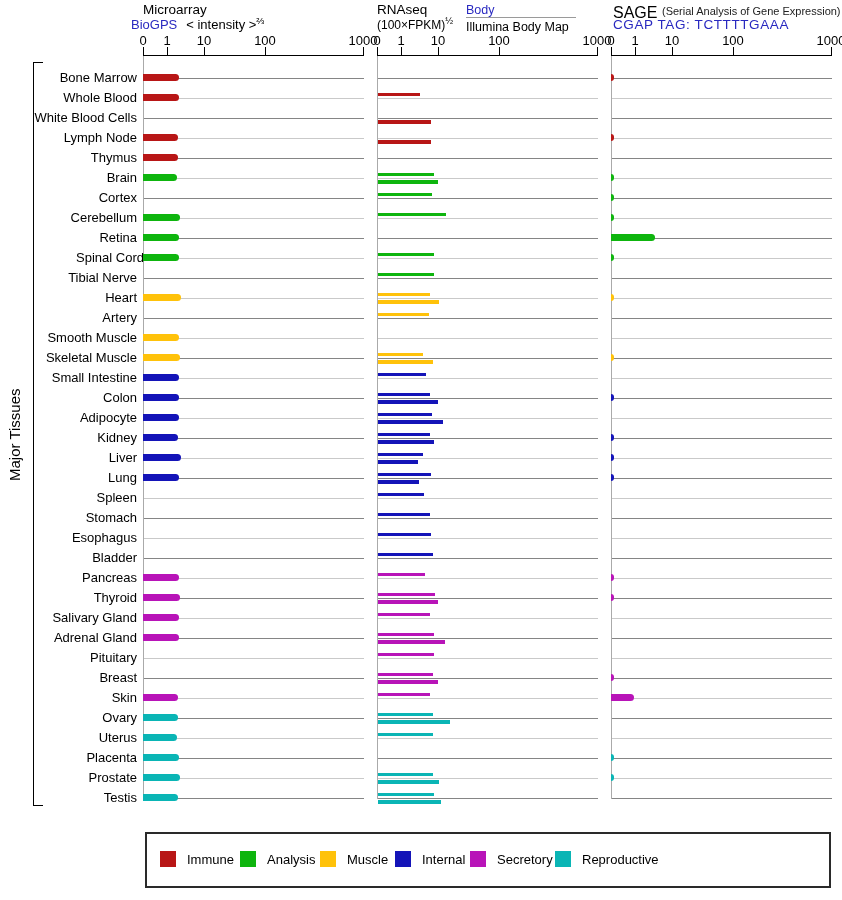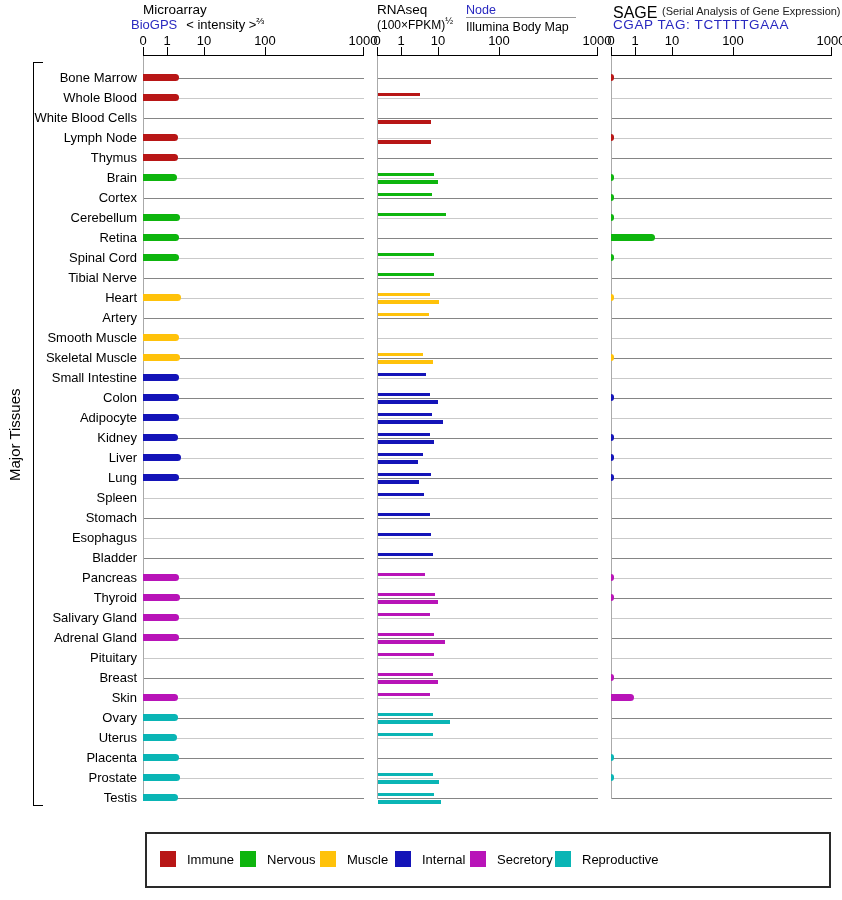--- a/index.html
+++ b/index.html
@@ -35,21 +35,21 @@
 
 <div id="app">
 
   <div class="abs panel-title" style="left:143px;top:2px;">Microarray</div>
   <div class="abs" style="left:131px;top:17px;font-size:13px;white-space:nowrap;">
     <span class="link">BioGPS</span><span style="margin-left:9px;"><span>&lt; intensity &gt;</span><span class="sup">⅔</span></span>
   </div>
 
   <div class="abs panel-title" style="left:377px;top:2px;">RNAseq</div>
   <div class="abs small" style="left:377px;top:18px;white-space:nowrap;"><span>(100×FPKM)</span><span class="sup">½</span></div>
-  <div class="abs link" style="left:466px;top:3px;font-size:12.5px;">Node</div>
+  <div class="abs link" style="left:466px;top:3px;font-size:12.5px;">Body</div>
   <div class="abs gtex-underline" style="left:466px;top:17px;width:110px;"></div>
   <div class="abs" style="left:466px;top:19.5px;font-size:12.5px;white-space:nowrap;">Illumina Body Map</div>
 
   <div class="abs panel-title" style="left:613px;top:4px;font-size:16px;">SAGE</div>
   <div class="abs note" style="left:662px;top:5px;">(Serial Analysis of Gene Expression)</div>
   <div class="abs link cgap" style="left:613px;top:17px;font-size:13.5px;">CGAP TAG: TCTTTTGAAA</div>
 
   <div class="abs bracket-v" style="left:33px;top:62px;height:744px;"></div>
   <div class="abs bracket-cap" style="left:33px;top:62px;"></div>
   <div class="abs bracket-cap" style="left:33px;top:805px;"></div>
@@ -141,21 +141,21 @@
       <div class="abs row-line" style="left: 612px; top: 218px; width: 220px; background: rgb(201, 201, 201);"></div>
       <div class="abs bar-thick" style="left: 143px; top: 214px; width: 36.7806px; background: rgb(14, 181, 14);"></div>
       <div class="abs bar-thin" style="left: 378px; top: 212.5px; width: 67.9088px; background: rgb(14, 181, 14);"></div>
       <div class="abs bar-thick" style="left: 611px; top: 214px; width: 2.904px; background: rgb(14, 181, 14);"></div>
       <div class="abs tissue-label" style="left: 0px; top: 228px;">Retina</div>
       <div class="abs row-line" style="left: 144px; top: 238px; width: 220px; background: rgb(133, 133, 133);"></div>
       <div class="abs row-line" style="left: 378px; top: 238px; width: 220px; background: rgb(133, 133, 133);"></div>
       <div class="abs row-line" style="left: 612px; top: 238px; width: 220px; background: rgb(133, 133, 133);"></div>
       <div class="abs bar-thick" style="left: 143px; top: 234px; width: 36.4138px; background: rgb(14, 181, 14);"></div>
       <div class="abs bar-thick" style="left: 611px; top: 234px; width: 43.7265px; background: rgb(14, 181, 14);"></div>
-      <div class="abs tissue-label" style="left: 0px; top: 248px;">Spinal Cord</div>
+      <div class="abs tissue-label" style="left: 7px; top: 248px;">Spinal Cord</div>
       <div class="abs row-line" style="left: 144px; top: 258px; width: 220px; background: rgb(201, 201, 201);"></div>
       <div class="abs row-line" style="left: 378px; top: 258px; width: 220px; background: rgb(201, 201, 201);"></div>
       <div class="abs row-line" style="left: 612px; top: 258px; width: 220px; background: rgb(201, 201, 201);"></div>
       <div class="abs bar-thick" style="left: 143px; top: 254px; width: 36.0383px; background: rgb(14, 181, 14);"></div>
       <div class="abs bar-thin" style="left: 378px; top: 252.5px; width: 55.9185px; background: rgb(14, 181, 14);"></div>
       <div class="abs bar-thick" style="left: 611px; top: 254px; width: 2.904px; background: rgb(14, 181, 14);"></div>
       <div class="abs tissue-label" style="left: 0px; top: 268px;">Tibial Nerve</div>
       <div class="abs row-line" style="left: 144px; top: 278px; width: 220px; background: rgb(133, 133, 133);"></div>
       <div class="abs row-line" style="left: 378px; top: 278px; width: 220px; background: rgb(133, 133, 133);"></div>
       <div class="abs row-line" style="left: 612px; top: 278px; width: 220px; background: rgb(133, 133, 133);"></div>
@@ -334,21 +334,21 @@
       <div class="abs bar-thin" style="left: 378px; top: 800px; width: 63.229px; background: rgb(10, 181, 181);"></div>
     </div>
 
   <div id="legend-box" class="abs legend-box" style="left:145px;top:832px;width:682px;height:52px;">
       <div class="abs" style="left: 13px; top: 17px; width: 120px; height: 18px; text-align: right;">
         <div class="legend-swatch" style="background: rgb(184, 22, 22);"></div>
         <div class="legend-label">Immune</div>
       </div>
       <div class="abs" style="left: 93px; top: 17px; width: 120px; height: 18px;">
         <div class="legend-swatch" style="background: rgb(14, 181, 14);"></div>
-        <div class="legend-label">Nervous</div>
+        <div class="legend-label">Analysis</div>
       </div>
       <div class="abs" style="left: 173px; top: 17px; width: 120px; height: 18px;">
         <div class="legend-swatch" style="background: rgb(255, 194, 10);"></div>
         <div class="legend-label">Muscle</div>
       </div>
       <div class="abs" style="left: 248px; top: 17px; width: 120px; height: 18px;">
         <div class="legend-swatch" style="background: rgb(20, 20, 184);"></div>
         <div class="legend-label">Internal</div>
       </div>
       <div class="abs" style="left: 323px; top: 17px; width: 120px; height: 18px;">

